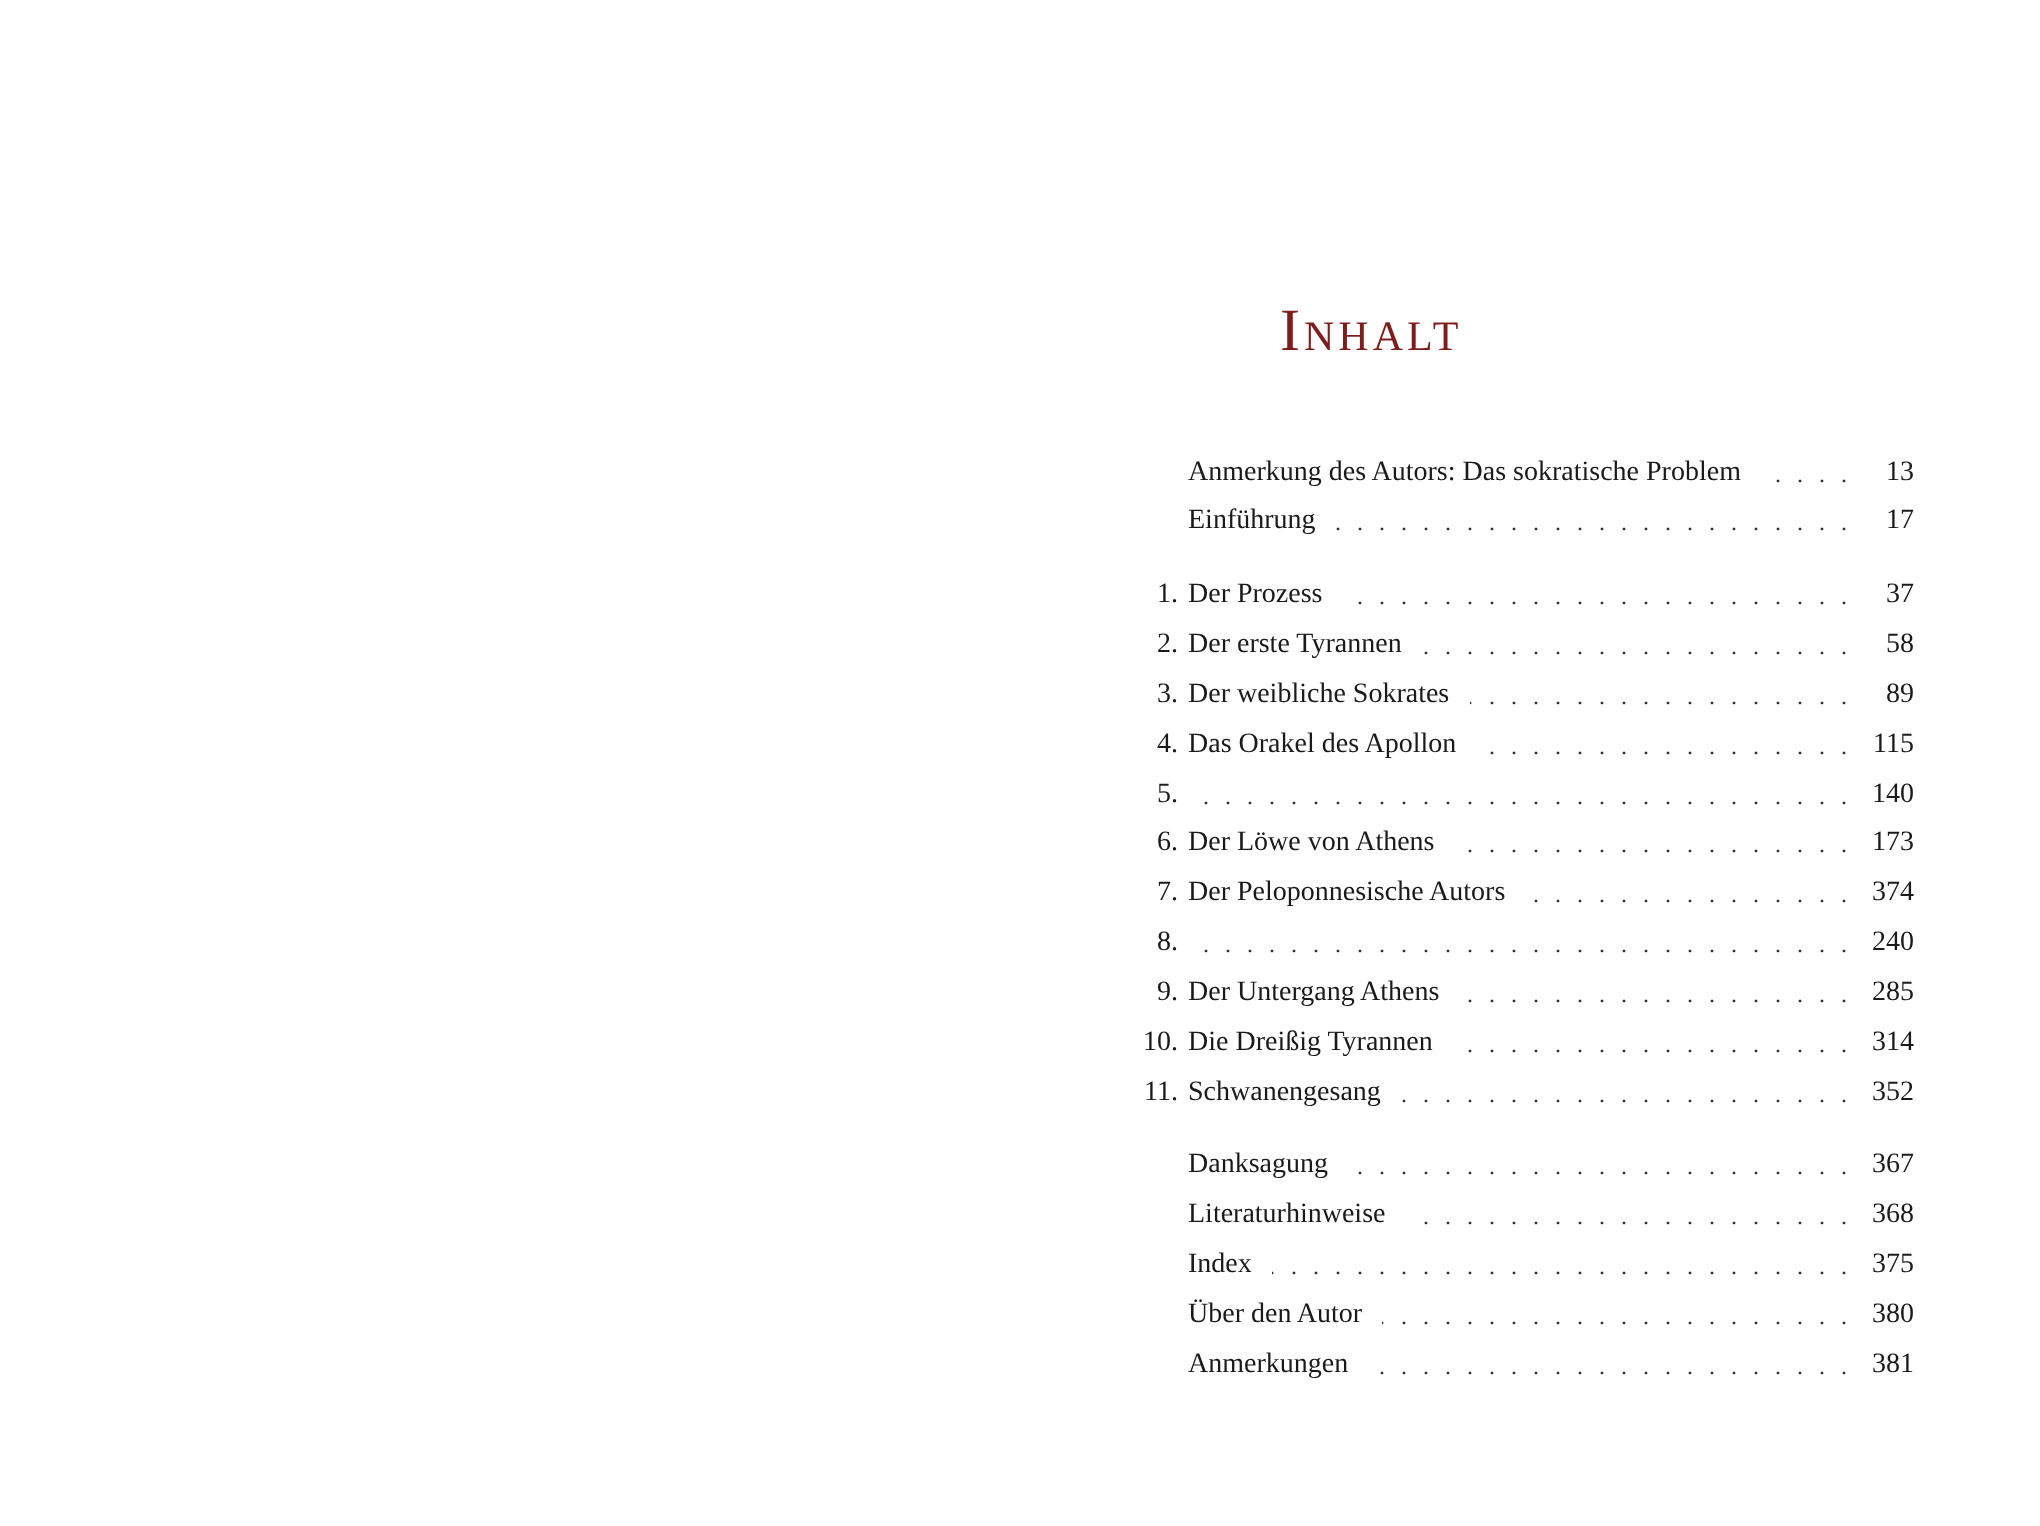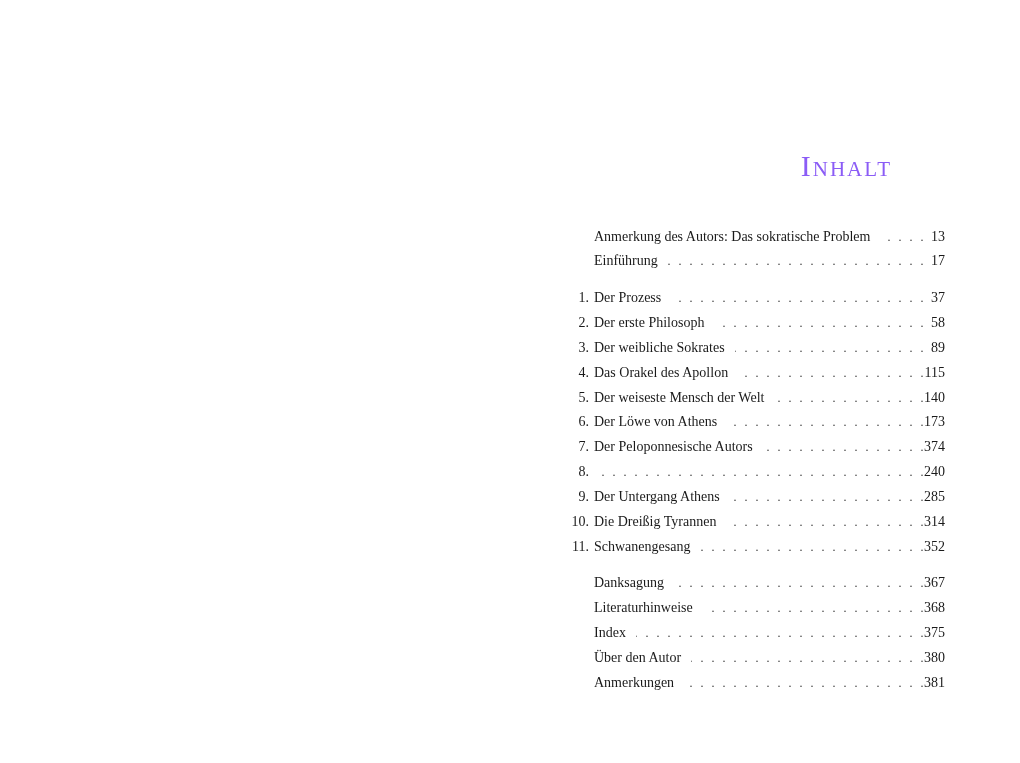--- a/index.html
+++ b/index.html
@@ -1,26 +1,26 @@
 <!DOCTYPE html>
 <html><head>
 <meta charset="utf-8">
 <style>
   html, body { margin: 0; padding: 0; background: #ffffff; }
   body { width: 1020px; height: 763px; position: relative; overflow: hidden;
          font-family: "Liberation Serif", "DejaVu Serif", serif; color: #1a1a1a; }
-  .title { position: absolute; left: 640px; width: 252px; top: 146px; text-align: right;
-           font-size: 30px; letter-spacing: 2px; font-variant: small-caps; line-height: 40px; color: #8b5cf6; }
+  .title { position: absolute; left: 640px; width: 252px; top: 146px; text-align: left;
+           font-size: 30px; letter-spacing: 2px; font-variant: small-caps; line-height: 40px; color: #7f1d1d; }
   .toc { position: absolute; left: 560px; top: 0; width: 400px; }
   .row { position: absolute; left: 0; width: 400px; height: 22px; font-size: 14px; line-height: 22px; }
   .num { position: absolute; right: 371px; top: 0; text-align: right; white-space: nowrap; }
   .entry { position: absolute; left: 34px; right: 34px; top: 0; display: flex; white-space: nowrap; overflow: hidden; }
   .label { flex: none; padding-right: 10px; }
   .leader { flex: 1; overflow: hidden; letter-spacing: 2.5px; font-size: 12px; color: #333; text-align: right; direction: rtl; }
-  .page { position: absolute; right: 15px; top: 0; text-align: right; white-space: nowrap; }
+  .page { position: absolute; right: 3px; top: 0; text-align: right; white-space: nowrap; }
 </style>
 </head>
 <body>
 
 <div>
   <div class="title">Inhalt</div>
 
   <div class="toc">
 
     <div class="row" style="top:226px">
@@ -44,21 +44,21 @@
       <span class="num">1.</span>
       <div class="entry">
           <span class="label">Der Prozess</span>
           <span class="leader">. . . . . . . . . . . . . . . . . . . . . . . . . . . . . . . . . . . . . . . . . . . . . . . . . . . . . . . . . . . .</span>
         </div>
       <span class="page">37</span>
     </div>
     <div class="row" style="top:312px">
       <span class="num">2.</span>
       <div class="entry">
-          <span class="label">Der erste Philosoph</span>
+          <span class="label">Der erste Tyrannen</span>
           <span class="leader">. . . . . . . . . . . . . . . . . . . . . . . . . . . . . . . . . . . . . . . . . . . . . . . . . . . . . . . . . . . .</span>
         </div>
       <span class="page">58</span>
     </div>
     <div class="row" style="top:337px">
       <span class="num">3.</span>
       <div class="entry">
           <span class="label">Der weibliche Sokrates</span>
           <span class="leader">. . . . . . . . . . . . . . . . . . . . . . . . . . . . . . . . . . . . . . . . . . . . . . . . . . . . . . . . . . . .</span>
         </div>
@@ -68,21 +68,20 @@
       <span class="num">4.</span>
       <div class="entry">
           <span class="label">Das Orakel des Apollon</span>
           <span class="leader">. . . . . . . . . . . . . . . . . . . . . . . . . . . . . . . . . . . . . . . . . . . . . . . . . . . . . . . . . . . .</span>
         </div>
       <span class="page">115</span>
     </div>
     <div class="row" style="top:387px">
       <span class="num">5.</span>
       <div class="entry">
-          <span class="label">Der weiseste Mensch der Welt</span>
           <span class="leader">. . . . . . . . . . . . . . . . . . . . . . . . . . . . . . . . . . . . . . . . . . . . . . . . . . . . . . . . . . . .</span>
         </div>
       <span class="page">140</span>
     </div>
     <div class="row" style="top:411px">
       <span class="num">6.</span>
       <div class="entry">
           <span class="label">Der Löwe von Athens</span>
           <span class="leader">. . . . . . . . . . . . . . . . . . . . . . . . . . . . . . . . . . . . . . . . . . . . . . . . . . . . . . . . . . . .</span>
         </div>

